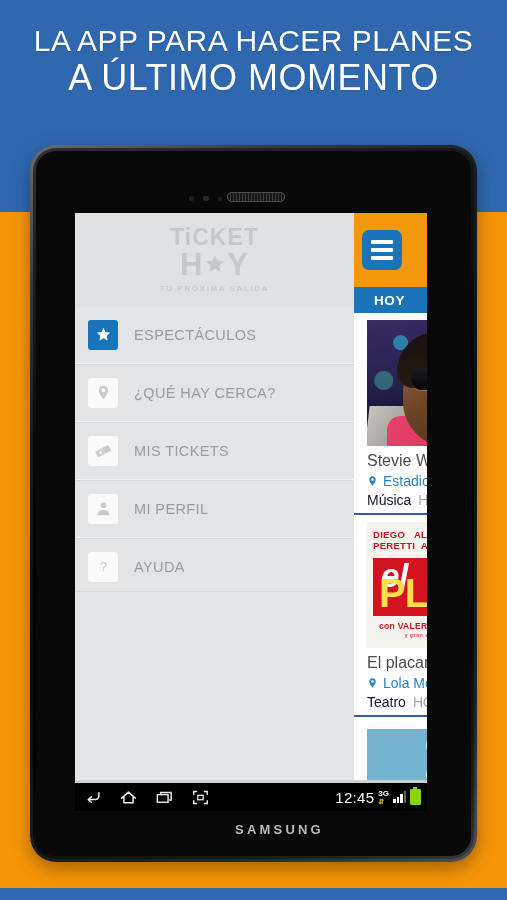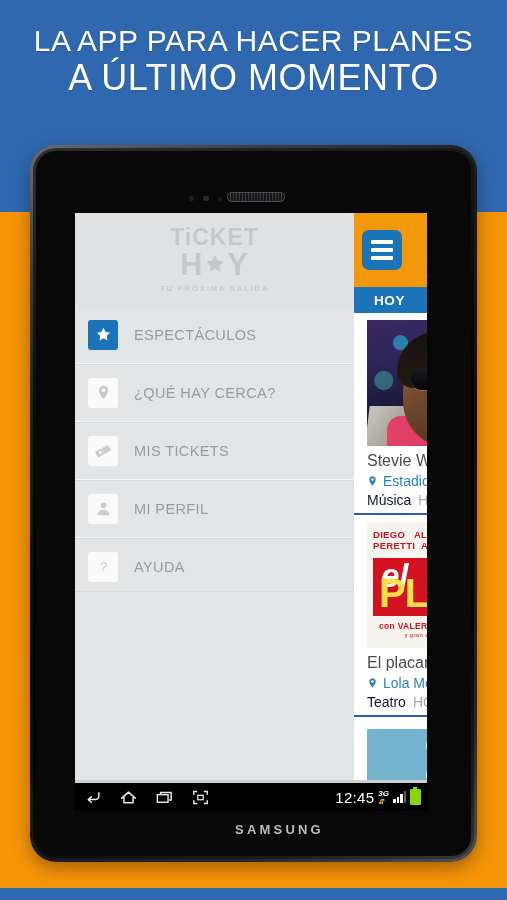--- a/index.html
+++ b/index.html
@@ -462,21 +462,20 @@
   .clock {
     color: #ffffff;
     font-size: 15px;
     letter-spacing: 0.3px;
   }
   .net-label {
     color: #ffffff;
     font-size: 8px;
     font-weight: 700;
     line-height: 1;
-    font-style: italic;
   }
   .net-label .arrows { color: #f0c020; font-size: 7px; display:block; }
   .signal { display: flex; align-items: flex-end; gap: 1px; height: 12px; }
   .signal i { display: block; width: 2.5px; background: #ffffff; }
   .signal i:nth-child(1){ height: 4px; }
   .signal i:nth-child(2){ height: 6px; }
   .signal i:nth-child(3){ height: 9px; }
   .signal i:nth-child(4){ height: 12px; background:#5e5f61; }
   .battery {
     width: 9px; height: 14px;

